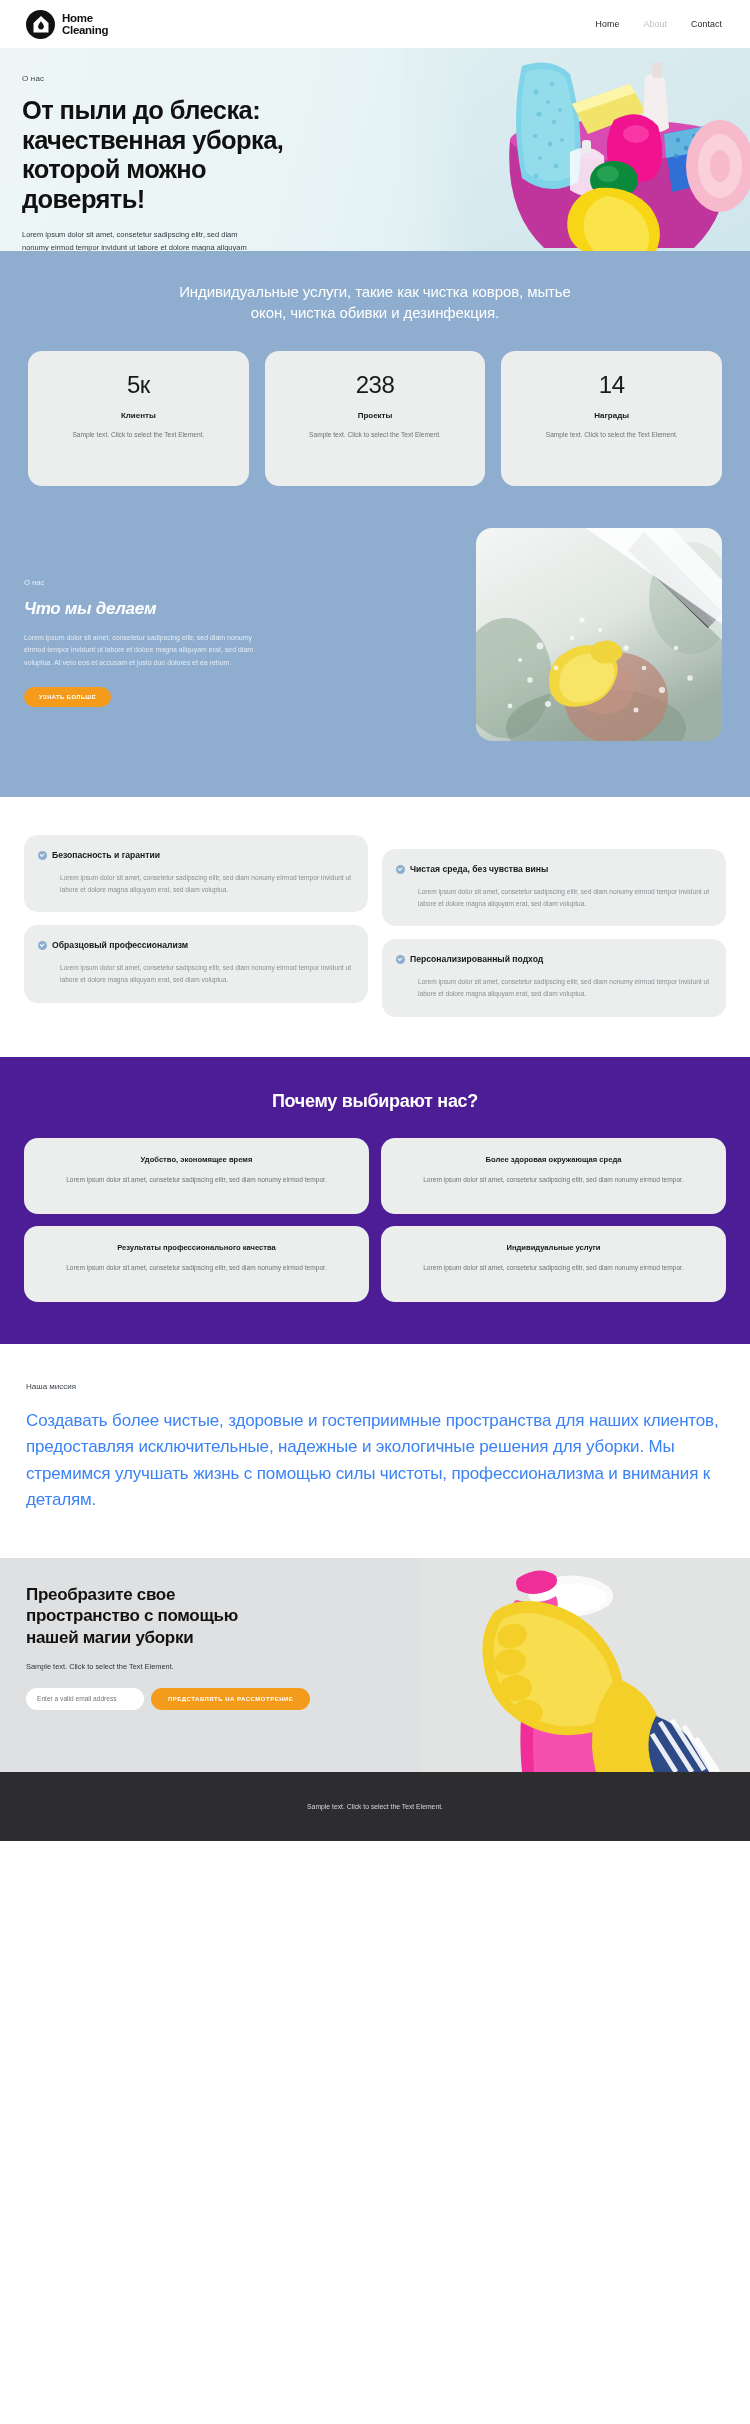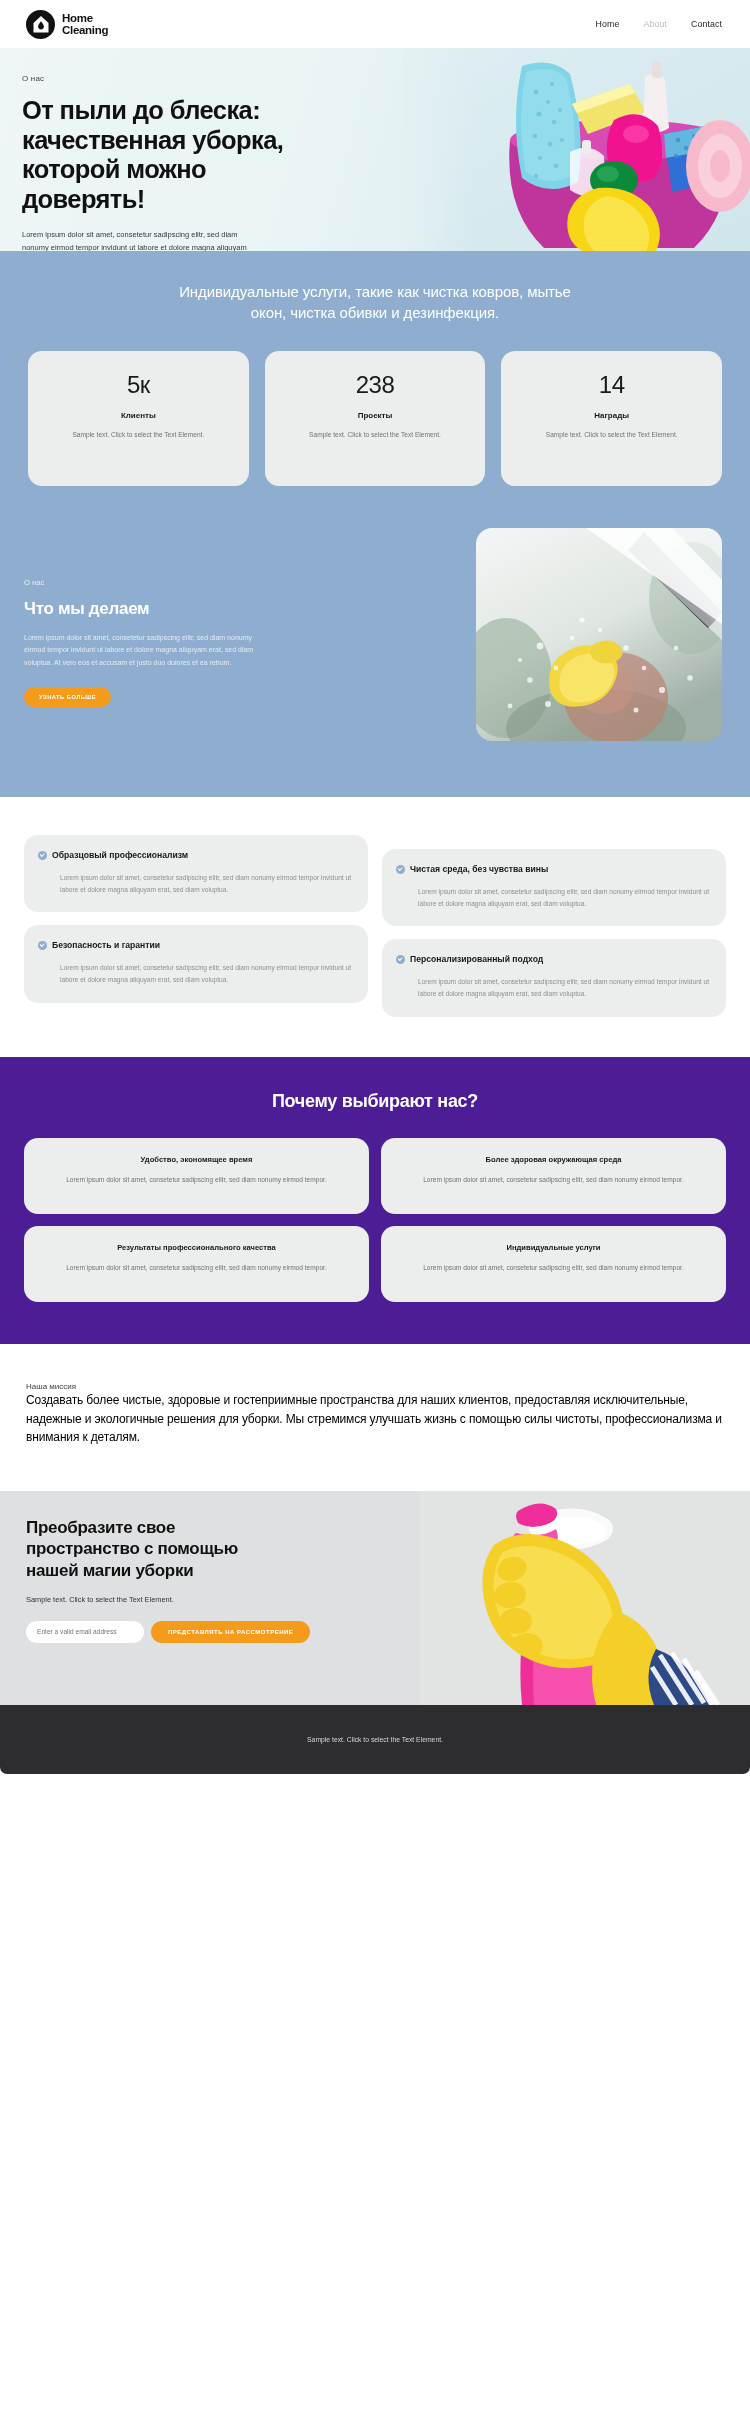--- a/index.html
+++ b/index.html
@@ -3,21 +3,21 @@
 <meta charset="utf-8">
 <style>
   * { box-sizing: border-box; margin: 0; padding: 0; }
   html, body { width: 750px; }
   body {
     font-family: "Liberation Sans", sans-serif;
     background: #ffffff;
     color: #1a1a1a;
     -webkit-font-smoothing: antialiased;
   }
-  .page { width: 750px; position: relative; overflow: hidden; border-radius: 7px; }
+  .page { width: 750px; position: relative; overflow: hidden; }
 
   
   .header {
     height: 48px;
     background: #ffffff;
     display: flex;
     align-items: center;
     justify-content: space-between;
     padding: 0 28px 0 26px;
   }
@@ -95,20 +95,21 @@
   
   .whatwedo {
     display: flex; gap: 0; padding: 42px 28px 56px 24px;
     align-items: flex-start;
   }
   .wwd-left { width: 300px; padding-top: 50px; }
   .wwd-eyebrow { font-size: 7.6px; color: #e7eef6; }
   .wwd-left h2 {
     margin-top: 12px; font-size: 17px; font-weight: 700; color: #fff;
     letter-spacing: -0.3px;
+    font-style: italic;
   }
   .wwd-left p {
     margin-top: 13px; font-size: 7px; line-height: 1.78; color: #e3ebf4;
     max-width: 245px;
   }
   .btn-orange {
     display: inline-block; margin-top: 18px;
     background: #f59b1c; color: #fff; border: none;
     border-radius: 12px; padding: 7px 15px;
     font-size: 5.8px; font-weight: 700; letter-spacing: .45px;
@@ -163,22 +164,22 @@
   }
   .wcard h3 { font-size: 7.6px; font-weight: 700; color: #17191b; }
   .wcard p {
     margin-top: 10px; font-size: 6.6px; line-height: 1.7; color: #6e7478;
   }
 
   
   .mission { background: #fff; padding: 38px 28px 44px 26px; }
   .mission-eyebrow { font-size: 8px; color: #3a4249; }
   .mission p {
-    font-size: 12px; line-height: 1.56;
-    color: #000000; letter-spacing: -0.15px;
+    margin-top: 17px; font-size: 17px; line-height: 1.56;
+    color: #3b82f6; letter-spacing: -0.15px;
   }
 
   
   .cta {
     position: relative; height: 214px; overflow: hidden;
     background: #dfe0e1;
   }
   .cta-photo { position: absolute; right: 0; top: 0; width: 330px; height: 214px; }
   .cta-inner { position: relative; z-index: 4; padding: 26px 0 16px 26px; width: 420px; }
   .cta h2 {
@@ -378,28 +379,28 @@
         </svg>
       </div>
     </div>
   </div>
 
   <div class="features">
     <div class="fcol">
       <div class="fcard">
         <div class="fcard-head">
           <span class="check"></span>
-          <span>Образцовый профессионализм</span>
+          <span>Безопасность и гарантии</span>
         </div>
         <p>Lorem ipsum dolor sit amet, consetetur sadipscing elitr, sed diam nonumy eirmod tempor invidunt ut labore et dolore magna aliquyam erat, sed diam voluptua.</p>
       </div>
       <div class="fcard">
         <div class="fcard-head">
           <span class="check"></span>
-          <span>Безопасность и гарантии</span>
+          <span>Образцовый профессионализм</span>
         </div>
         <p>Lorem ipsum dolor sit amet, consetetur sadipscing elitr, sed diam nonumy eirmod tempor invidunt ut labore et dolore magna aliquyam erat, sed diam voluptua.</p>
       </div>
     </div>
     <div class="fcol right">
       <div class="fcard">
         <div class="fcard-head">
           <span class="check"></span>
           <span>Чистая среда, без чувства вины</span>
         </div>

